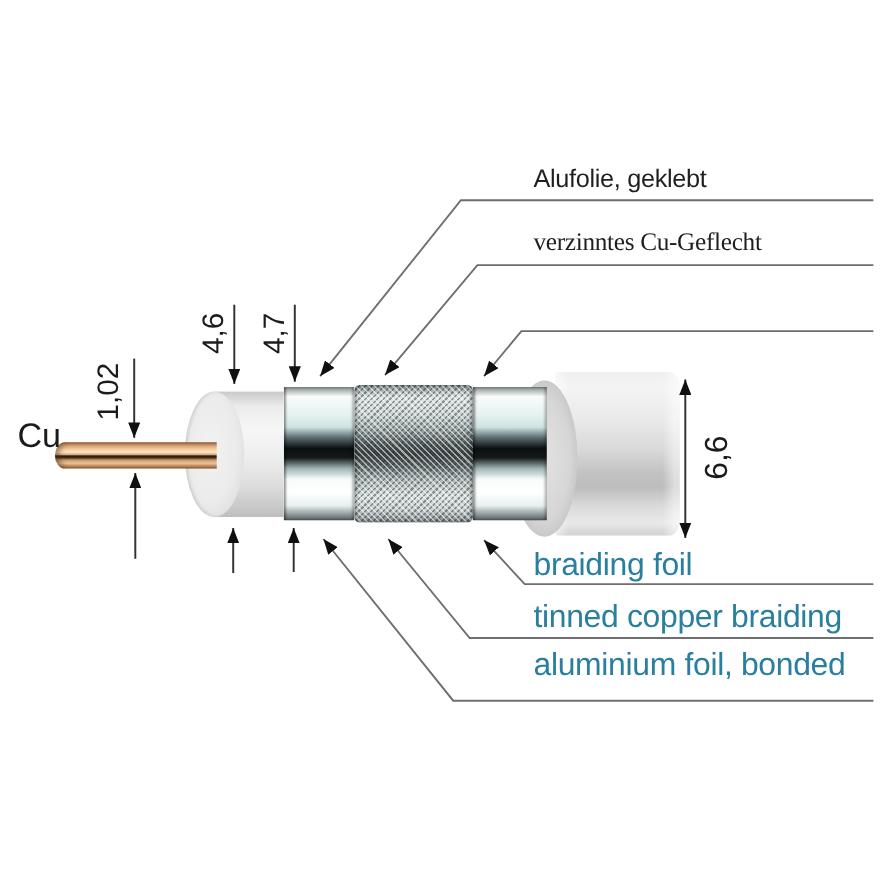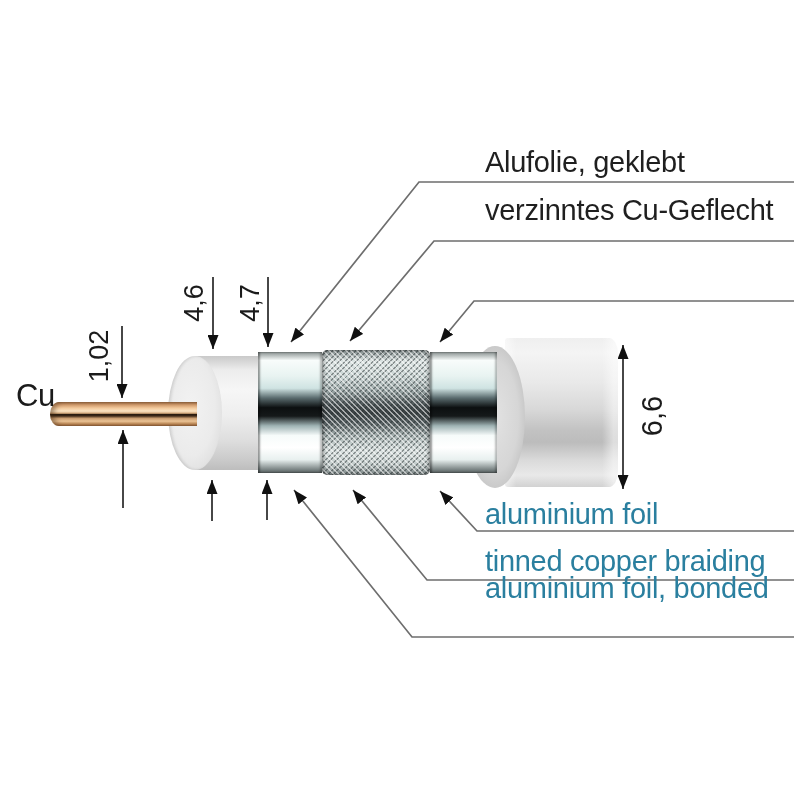--- a/index.html
+++ b/index.html
@@ -60,21 +60,21 @@
       linear-gradient(180deg,
         #efefef 0%, #f4f4f4 10%, #e9e9e9 30%, #d8d8d8 48%, #c2c2c2 62%,
         #bcbcbc 70%, #dadada 82%, #e9e9e9 92%, #d2d2d2 100%);
   }
 
   
   #lines{left:0;top:0;z-index:6;pointer-events:none;}
 
   
   .lbl{position:absolute;white-space:nowrap;line-height:32px;letter-spacing:-0.3px;z-index:7;}
-  .lbl-de{font-size:29px;color:#1f1f1f;}
+  .lbl-de{font-size:23px;color:#1f1f1f;}
   .lbl-en{font-size:29px;color:#2a7f9f;}
   .cu{left:16px;top:380px;font-size:31px;color:#1b1b1b;}
   .dim{
     position:absolute;white-space:nowrap;z-index:7;
     font-size:27px;color:#1b1b1b;
     transform:translate(-50%,-50%) rotate(-90deg);
   }
 </style>
 </head>
 <body>
@@ -116,23 +116,23 @@
       <line x1="268" y1="277" x2="268" y2="347" marker-end="url(#ah)"></line>
       <line x1="212" y1="521" x2="212" y2="480" marker-end="url(#ah)"></line>
       <line x1="267" y1="520" x2="267" y2="480" marker-end="url(#ah)"></line>
       <line x1="623" y1="345" x2="623" y2="489" marker-start="url(#ah)" marker-end="url(#ah)"></line>
     </g>
   </svg>
 
   <div class="lbl cu">Cu</div>
 
   <div class="lbl lbl-de" style="left:485px;top:146px;">Alufolie, geklebt</div>
-  <div class="lbl lbl-de" style="left:485px;top:194px;">verzinntes Cu-Geflecht</div>
+  <div class="lbl lbl-de" style="left:485px;top:204px;font-family:Liberation Serif, serif;">verzinntes Cu-Geflecht</div>
 
-  <div class="lbl lbl-en" style="left:485px;top:498px;">aluminium foil</div>
+  <div class="lbl lbl-en" style="left:485px;top:498px;">braiding foil</div>
   <div class="lbl lbl-en" style="left:485px;top:545px;">tinned copper braiding</div>
-  <div class="lbl lbl-en" style="left:485px;top:572px;text-align:right;">aluminium foil, bonded</div>
+  <div class="lbl lbl-en" style="left:485px;top:589px;text-align:right;">aluminium foil, bonded</div>
 
   <div class="dim" style="left:99px;top:356px;">1,02</div>
   <div class="dim" style="left:194px;top:303px;">4,6</div>
   <div class="dim" style="left:250px;top:303px;">4,7</div>
   <div class="dim" style="left:652px;top:416px;font-size:29px;">6,6</div>
 </div>
 
 </body></html>

